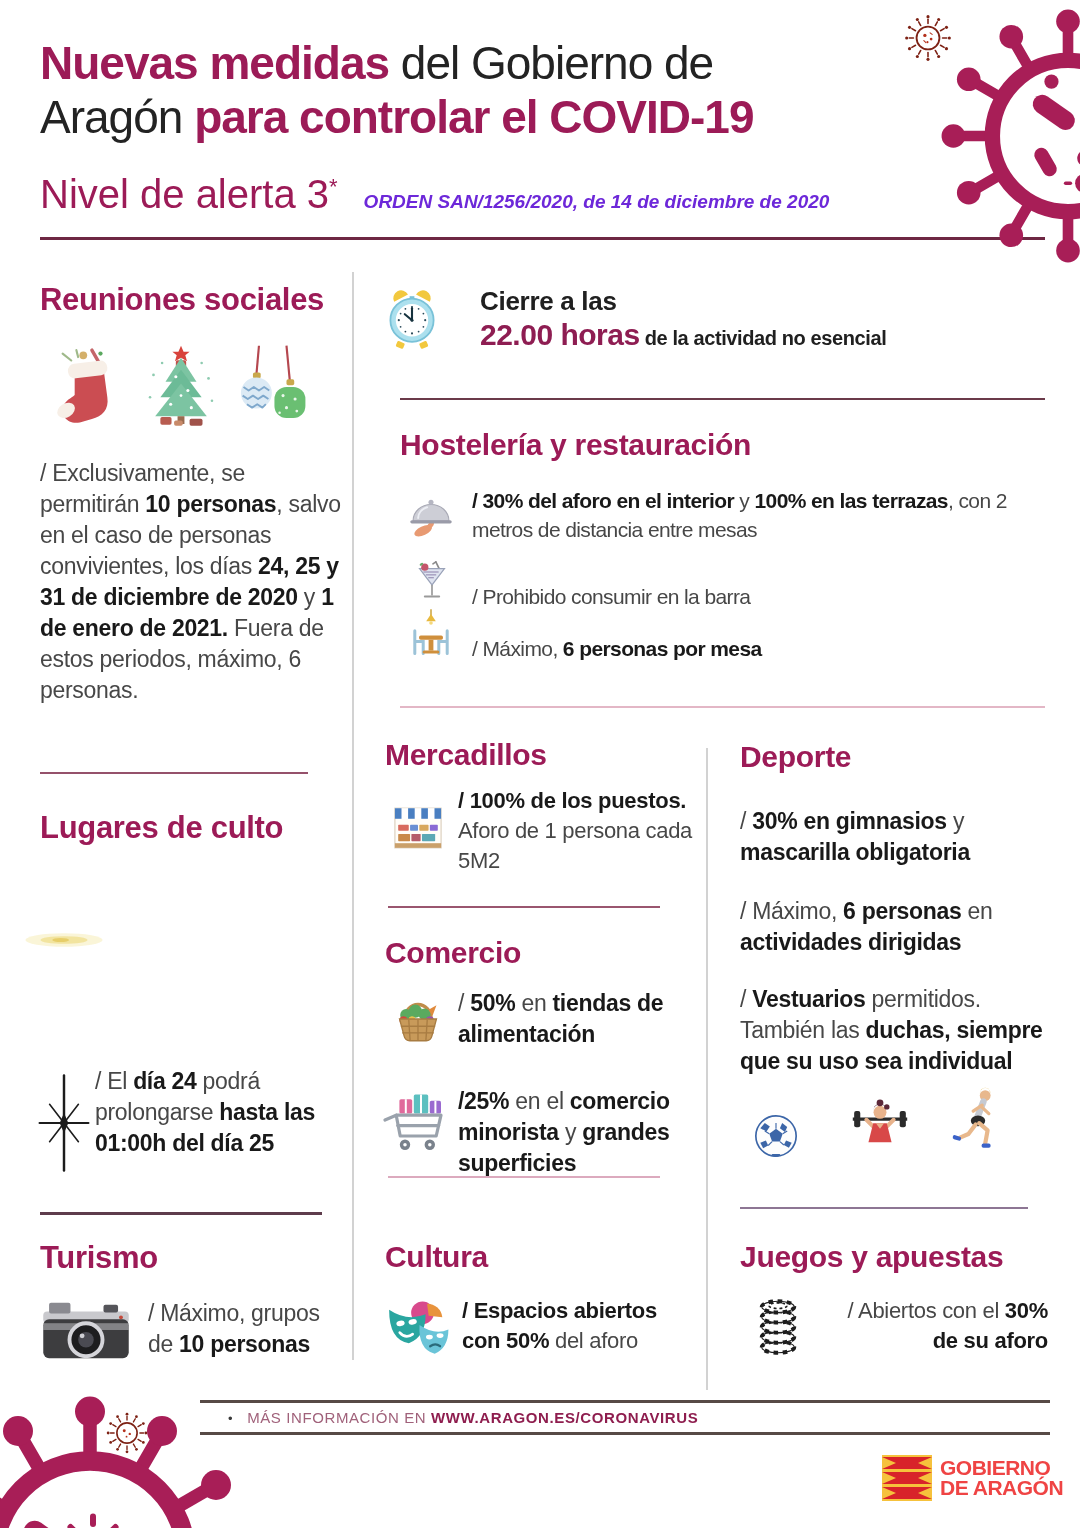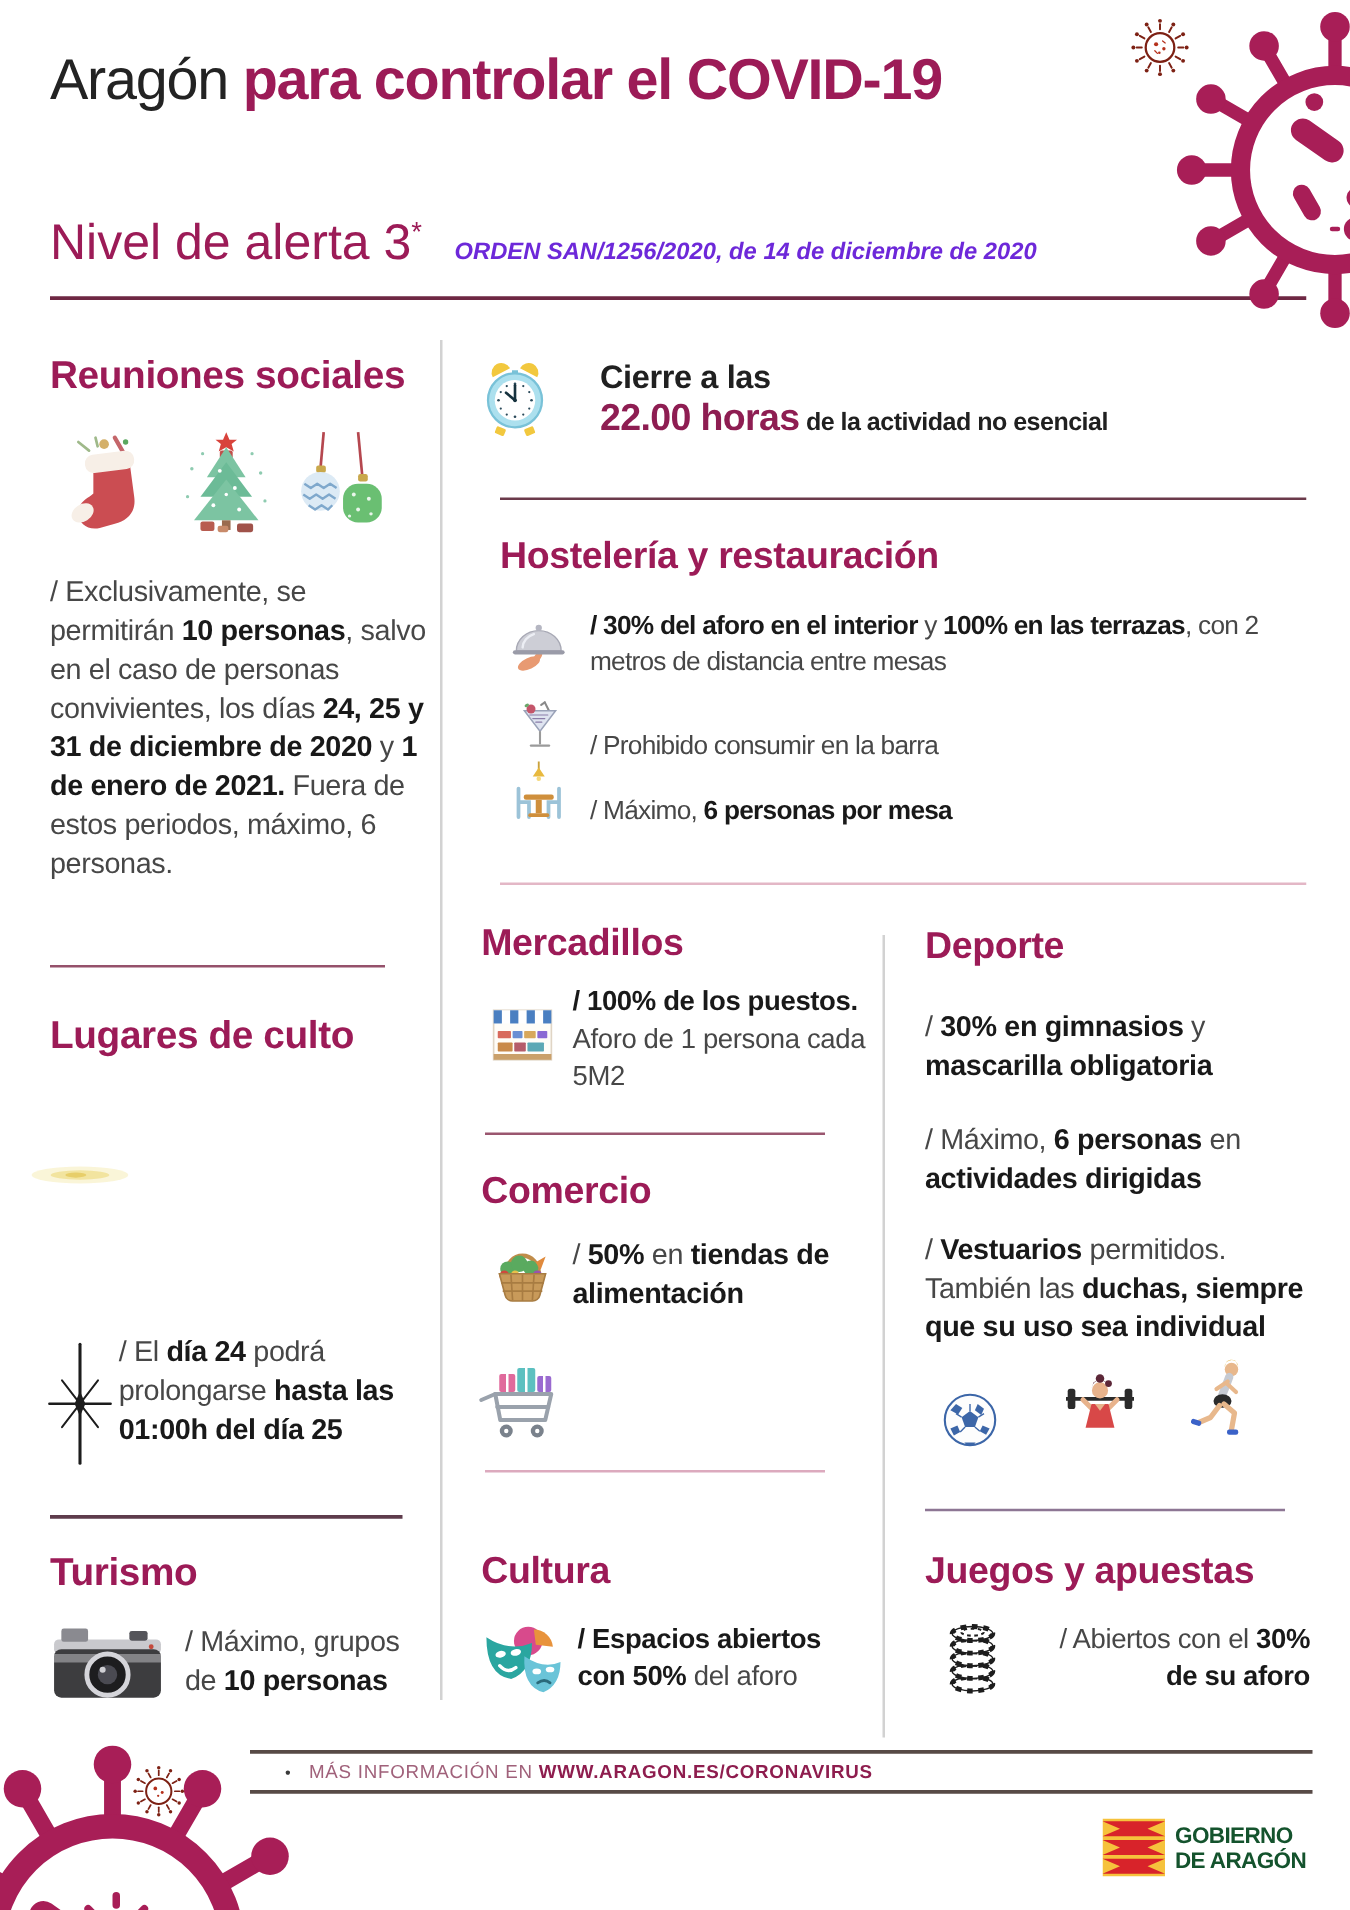--- a/index.html
+++ b/index.html
@@ -27,29 +27,30 @@
   .ban2{font-size:20px;font-weight:700;color:#202020;letter-spacing:-0.4px;}
   
   .vline{width:2px;background:#d2d2d2;}
   .line{height:2px;}
   
   .foot-line{height:3px;background:#574a46;}
   .foot-txt{font-size:15px;letter-spacing:0.6px;white-space:nowrap;}
   .foot-txt .dot{color:#3a3a3a;margin-right:14px;font-size:13px;}
   .foot-txt .lbl{color:#a0617a;font-weight:400;}
   .foot-txt .url{color:#8e1d4e;font-weight:800;}
-  .logo-txt{font-size:18px;line-height:20px;font-weight:900;color:#14532d;letter-spacing:-0.5px;white-space:nowrap;}
+  .logo-txt{font-size:21px;line-height:20px;font-weight:900;color:#ef4444;letter-spacing:-0.5px;white-space:nowrap;}
   svg{display:block;}
 </style>
 </head>
 <body>
 
 <div class="page">
 
   <div class="abs title" style="left:40px;top:36px;">
+    <div><span class="b">Nuevas medidas</span><span> del Gobierno de</span></div>
     <div><span>Aragón </span><span class="b">para controlar el COVID-19</span></div>
   </div>
 
   <div class="abs" style="left:40px;top:172px;display:flex;align-items:baseline;gap:26px;">
     <div class="alert"><span>Nivel de alerta 3</span><sup>*</sup></div>
     <div class="order">ORDEN SAN/1256/2020, de 14 de diciembre de 2020</div>
   </div>
 
   <div class="abs hrule" style="left:40px;top:237px;width:1005px;"></div>
 
@@ -419,20 +420,21 @@
         <polygon points="24,34 80,34 74,60 29,60"></polygon>
         <line x1="10" y1="40" x2="24" y2="34"></line>
         <line x1="26" y1="47" x2="77" y2="47"></line>
       </g>
       <circle cx="35" cy="71" r="6.5" fill="#7a828c"></circle>
         <circle cx="35" cy="71" r="2.2" fill="#fff"></circle>
       <circle cx="66" cy="71" r="6.5" fill="#7a828c"></circle>
         <circle cx="66" cy="71" r="2.2" fill="#fff"></circle>
     </svg>
   </div>
+  <p class="abs txt" style="left:458px;top:1086px;width:255px;"><span class="b">/</span><span class="b">25%</span><span> en el </span><span class="b">comercio minorista</span><span> y </span><span class="b">grandes superficies</span></p>
 
   <div class="abs line" style="left:388px;top:1176px;width:272px;background:#dcaabe;"></div>
 
   <h2 class="abs sec mid" style="left:385px;top:1240px;">Cultura</h2>
 
   <div class="abs" style="left:378px;top:1290px;">
     <svg width="80" height="76" viewBox="0 0 100 100">
       <circle cx="56" cy="30" r="15" fill="#d84a8c"></circle>
       <path d="M62,18 a20,20 0 0 1 20,18 l-18,-2 z" fill="#e8933c"></path>
       <path d="M12,26 q0,40 26,44 q22,-8 22,-38 q-24,10 -48,-6 z" fill="#2aa6a0"></path>

